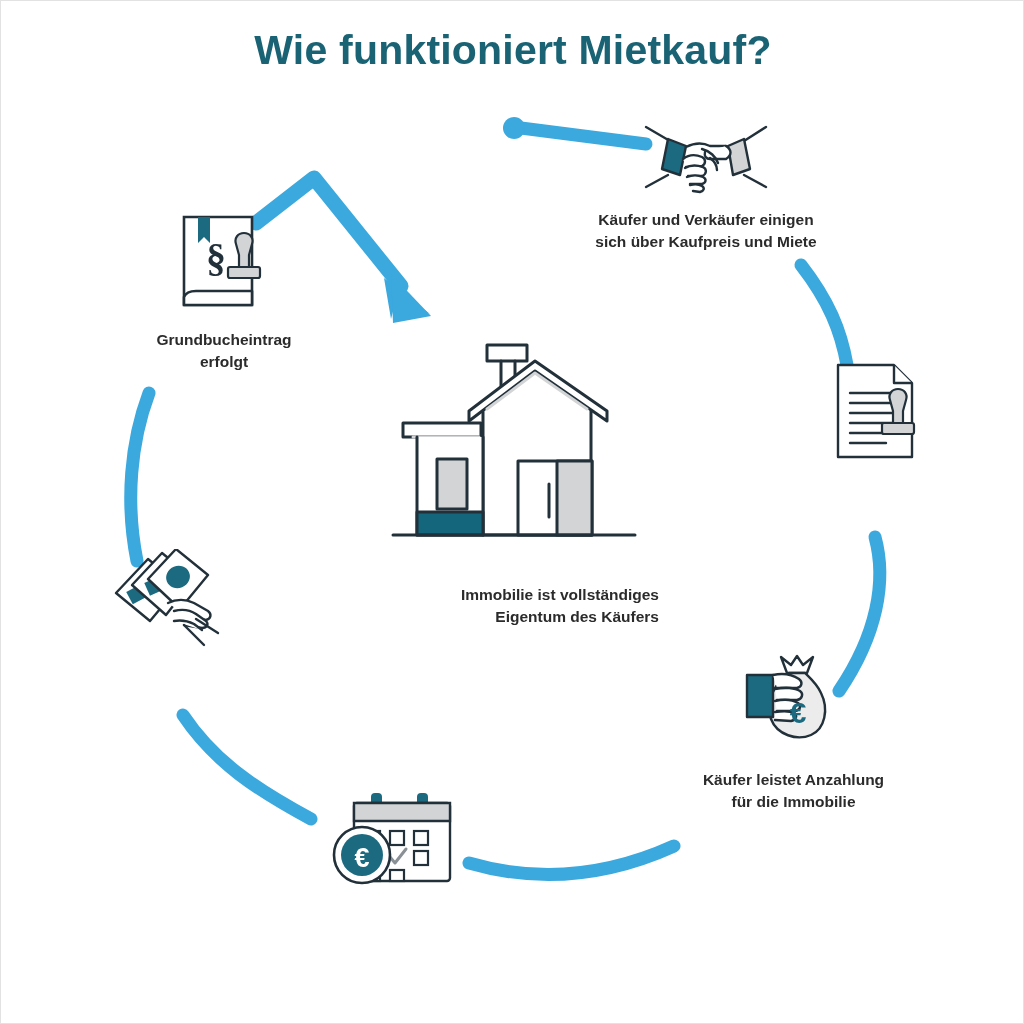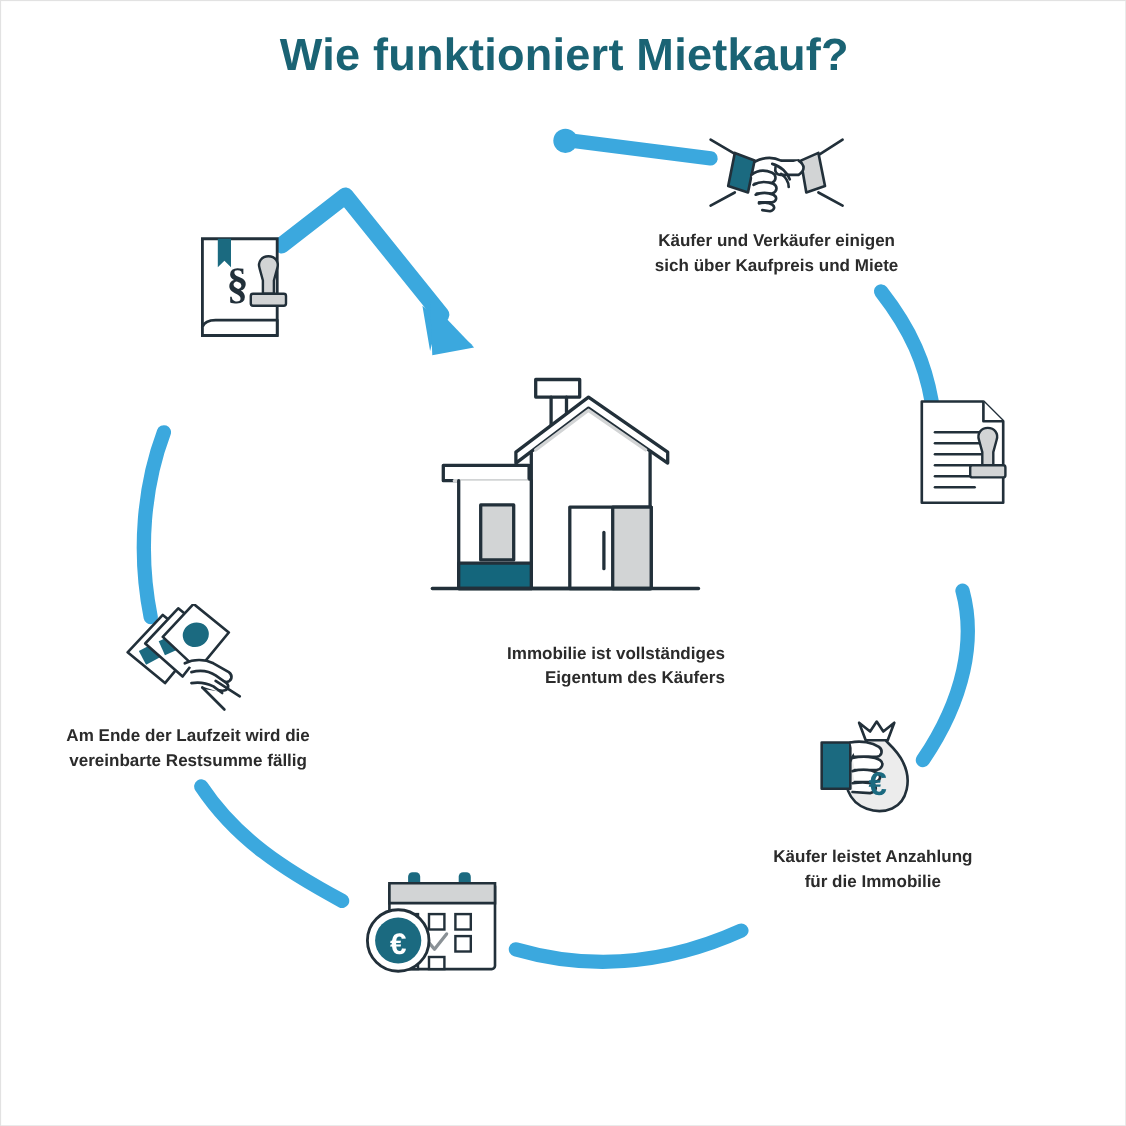--- a/index.html
+++ b/index.html
@@ -230,42 +230,42 @@
 
           <path d="M 60 54 C 68 50, 78 50, 86 54 L 100 62 C 104 65, 103 70, 98 71 L 80 68" fill="#ffffff"></path>
           <path d="M 66 62 C 74 60, 82 61, 88 65 L 98 72 C 101 75, 99 79, 94 79 L 76 76" fill="#ffffff"></path>
           <path d="M 66 72 C 72 71, 80 72, 86 75 L 94 81" fill="#ffffff"></path>
 
           <path d="M 76 76 L 96 96"></path>
           <path d="M 88 70 L 110 84"></path>
         </g>
       </svg>
     </div>
-    <div class="step-caption cap-restsumme">Am Ende der Laufzeit wird die
-vereinbarte Restsumme fällig</div>
   </div>
 
   <div class="step" id="step-grundbuch">
     <div class="icon-holder">
       <svg width="104" height="108" viewBox="0 0 104 108">
 
         <path d="M 12 4 L 80 4 L 80 92 L 12 92 Z" fill="#ffffff" stroke="#22303a" stroke-width="2.6"></path>
 
         <path d="M 12 84 C 14 79, 18 78, 24 78 L 80 78 L 80 92 L 12 92 Z" fill="#ffffff" stroke="#22303a" stroke-width="2.6" stroke-linejoin="round"></path>
 
         <path d="M 26 4 L 38 4 L 38 30 L 32 24 L 26 30 Z" fill="#1b6a80"></path>
 
         <text x="44" y="58" font-family="'Liberation Serif', serif" font-size="40" font-weight="bold" fill="#22303a" text-anchor="middle">§</text>
 
         <g stroke="#22303a" stroke-width="2.2" stroke-linejoin="round">
           <path d="M 72 20 C 78 20, 82 25, 80 31 L 77 42 L 77 54 L 67 54 L 67 42 L 64 31 C 62 25, 66 20, 72 20 Z" fill="#d2d4d5"></path>
           <rect x="56" y="54" width="32" height="11" rx="2" fill="#d2d4d5"></rect>
         </g>
       </svg>
     </div>
+    <div class="step-caption cap-grundbuch">Grundbucheintrag
+erfolgt</div>
   </div>
 
   <div class="step" id="step-haus">
     <div class="icon-holder">
       <svg width="262" height="235" viewBox="0 0 262 235">
         <g stroke="#22303a" stroke-width="3" stroke-linejoin="round" stroke-linecap="round" fill="#ffffff">
 
           <rect x="104" y="6" width="40" height="16"></rect>
           <path d="M 118 22 L 118 54"></path>
           <path d="M 132 22 L 132 40"></path>

